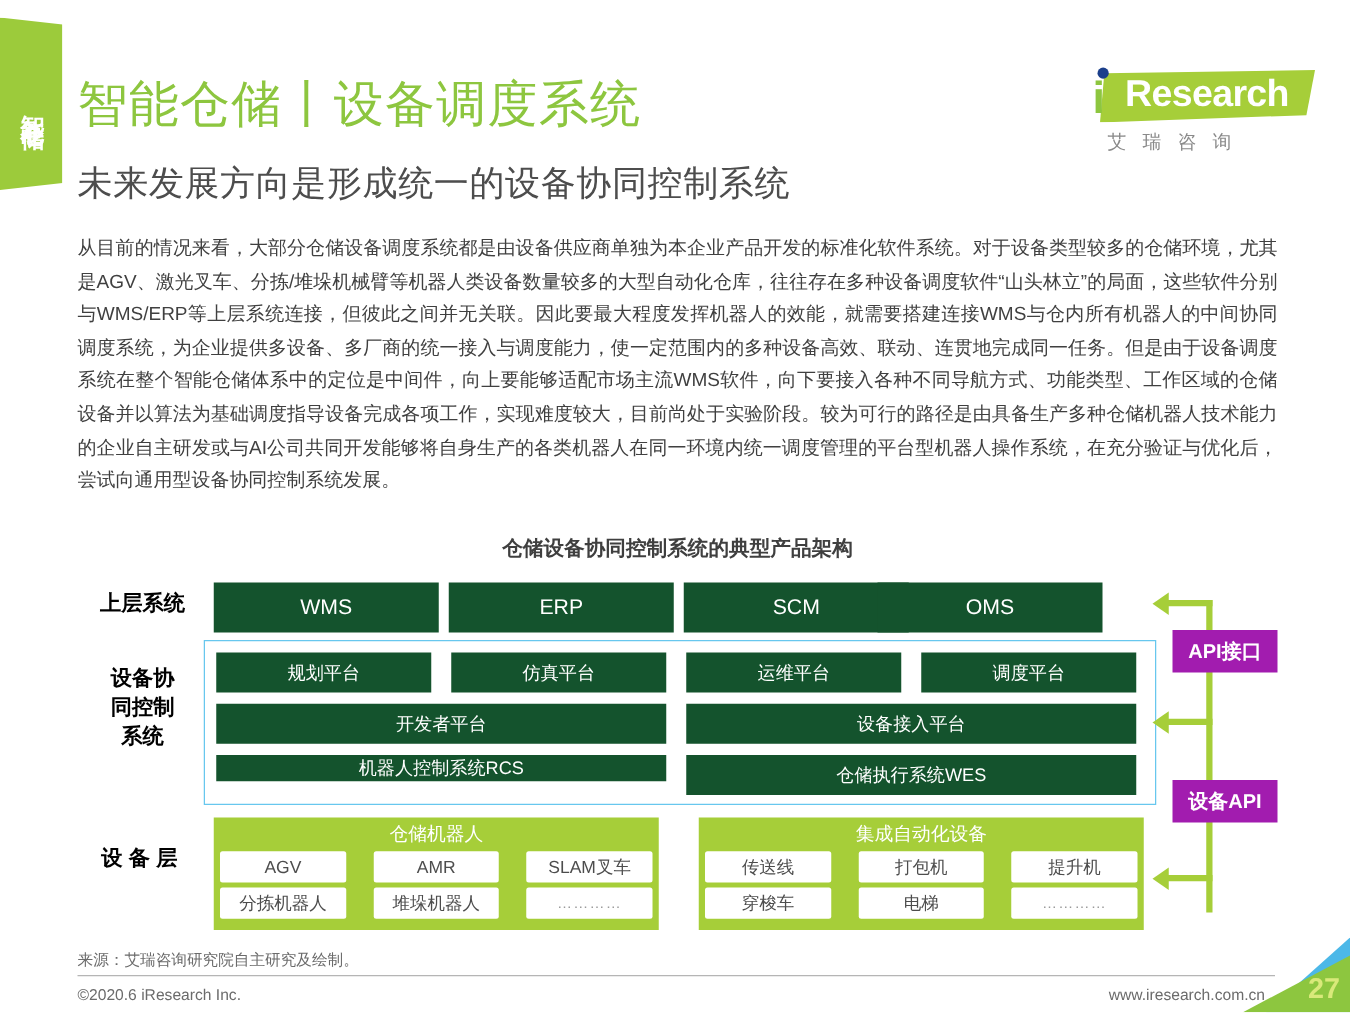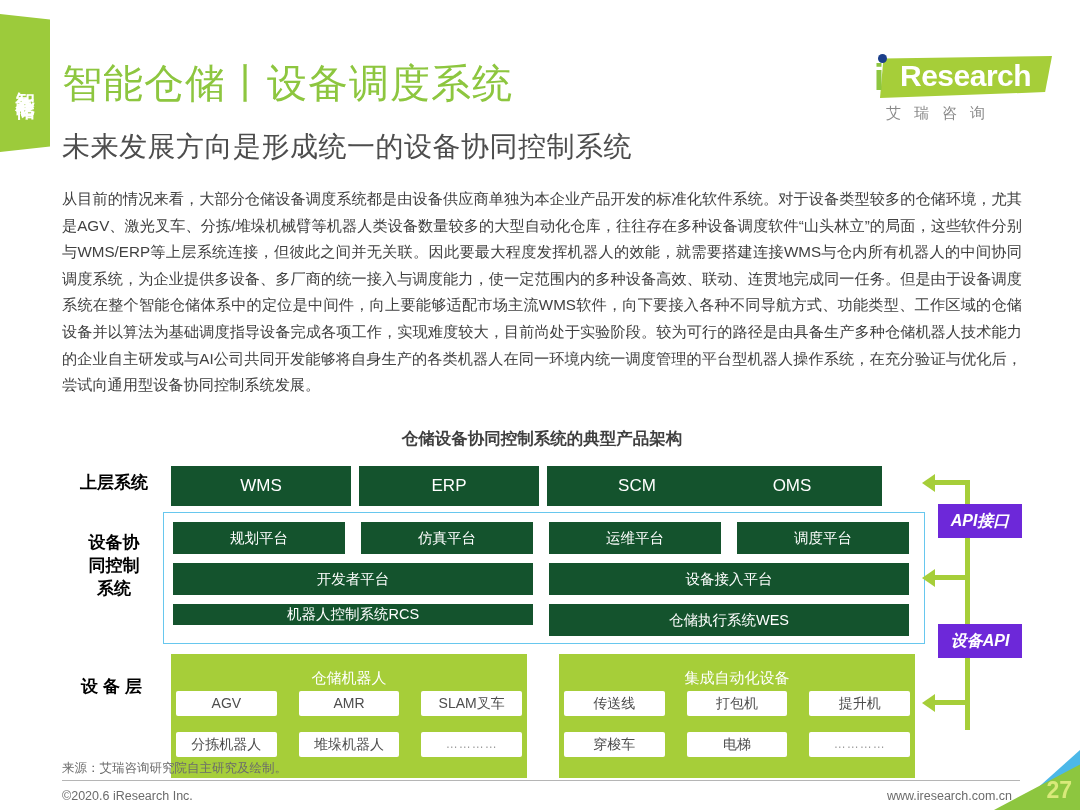--- a/index.html
+++ b/index.html
@@ -92,38 +92,38 @@
 
   
   .frame{
     position:absolute;left:101px;top:84px;width:760px;height:130px;
     border:1.6px solid #67c7ee;background:#ffffff;
   }
   .frame .gbox{font-size:14.5px;}
 
   
   .devgroup{
-    position:absolute;background:#a6ce39;padding:11px 5px 5px 5px;box-sizing:border-box;
+    position:absolute;background:#a6ce39;padding:1px 5px 5px 5px;box-sizing:border-box;
   }
   .devgroup .ghead{
     color:#ffffff;font-size:15px;text-align:center;line-height:26px;height:26px;
   }
-  .devrow{display:flex;gap:22px;margin-bottom:16px;}
+  .devrow{display:flex;gap:22px;margin-bottom:4px;}
   .devcell{
     flex:1;background:#ffffff;color:#4d4d4d;font-size:14px;
     text-align:center;line-height:25px;height:25px;border-radius:2px;
     overflow:hidden;white-space:nowrap;
   }
   .devcell.dots{color:#9a9a9a;letter-spacing:1px;font-size:12px;}
 
   
   .conn-line{position:absolute;background:#a6ce39;}
   .apibox{
-    position:absolute;background:#6d28d9;color:#ffffff;font-weight:bold;
-    font-size:16px;display:flex;align-items:center;justify-content:center;font-style:italic;
+    position:absolute;background:#a21caf;color:#ffffff;font-weight:bold;
+    font-size:16px;display:flex;align-items:center;justify-content:center;
   }
   .arrow-left{
     position:absolute;width:0;height:0;
     border-top:9px solid transparent;border-bottom:9px solid transparent;
     border-right:13px solid #a6ce39;
   }
 
   
   .source{
     position:absolute;left:62px;top:760px;color:#6b6b6b;font-size:12.5px;

